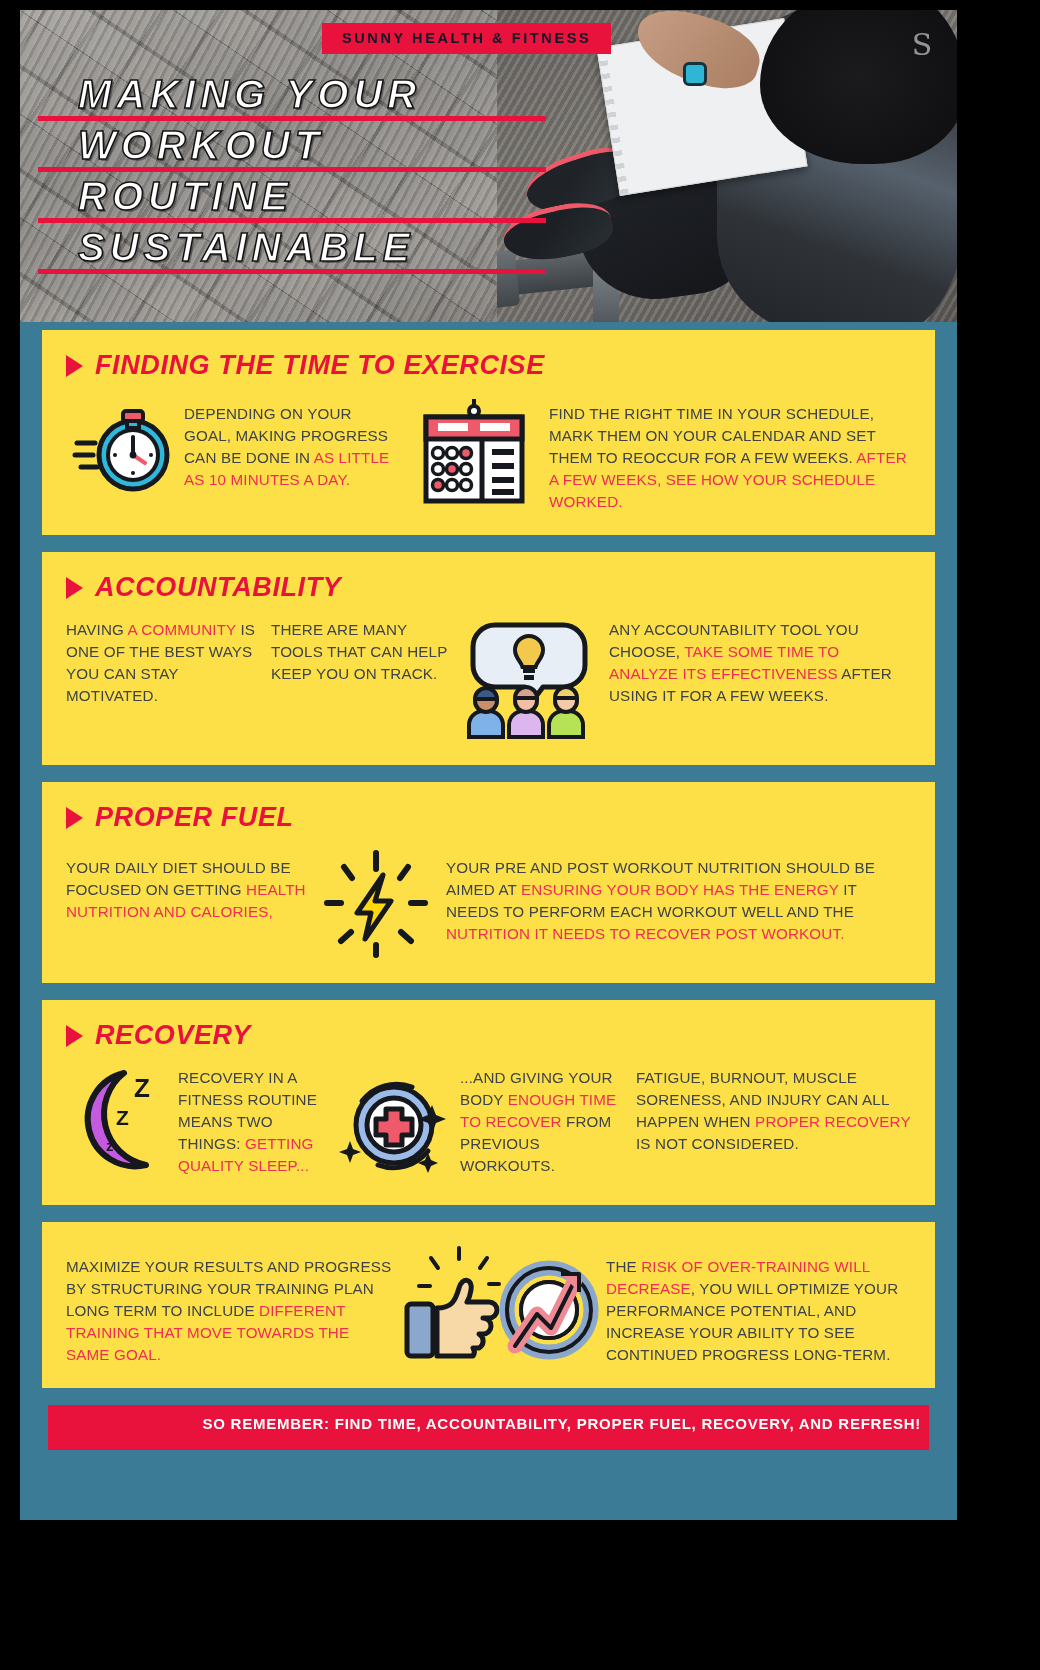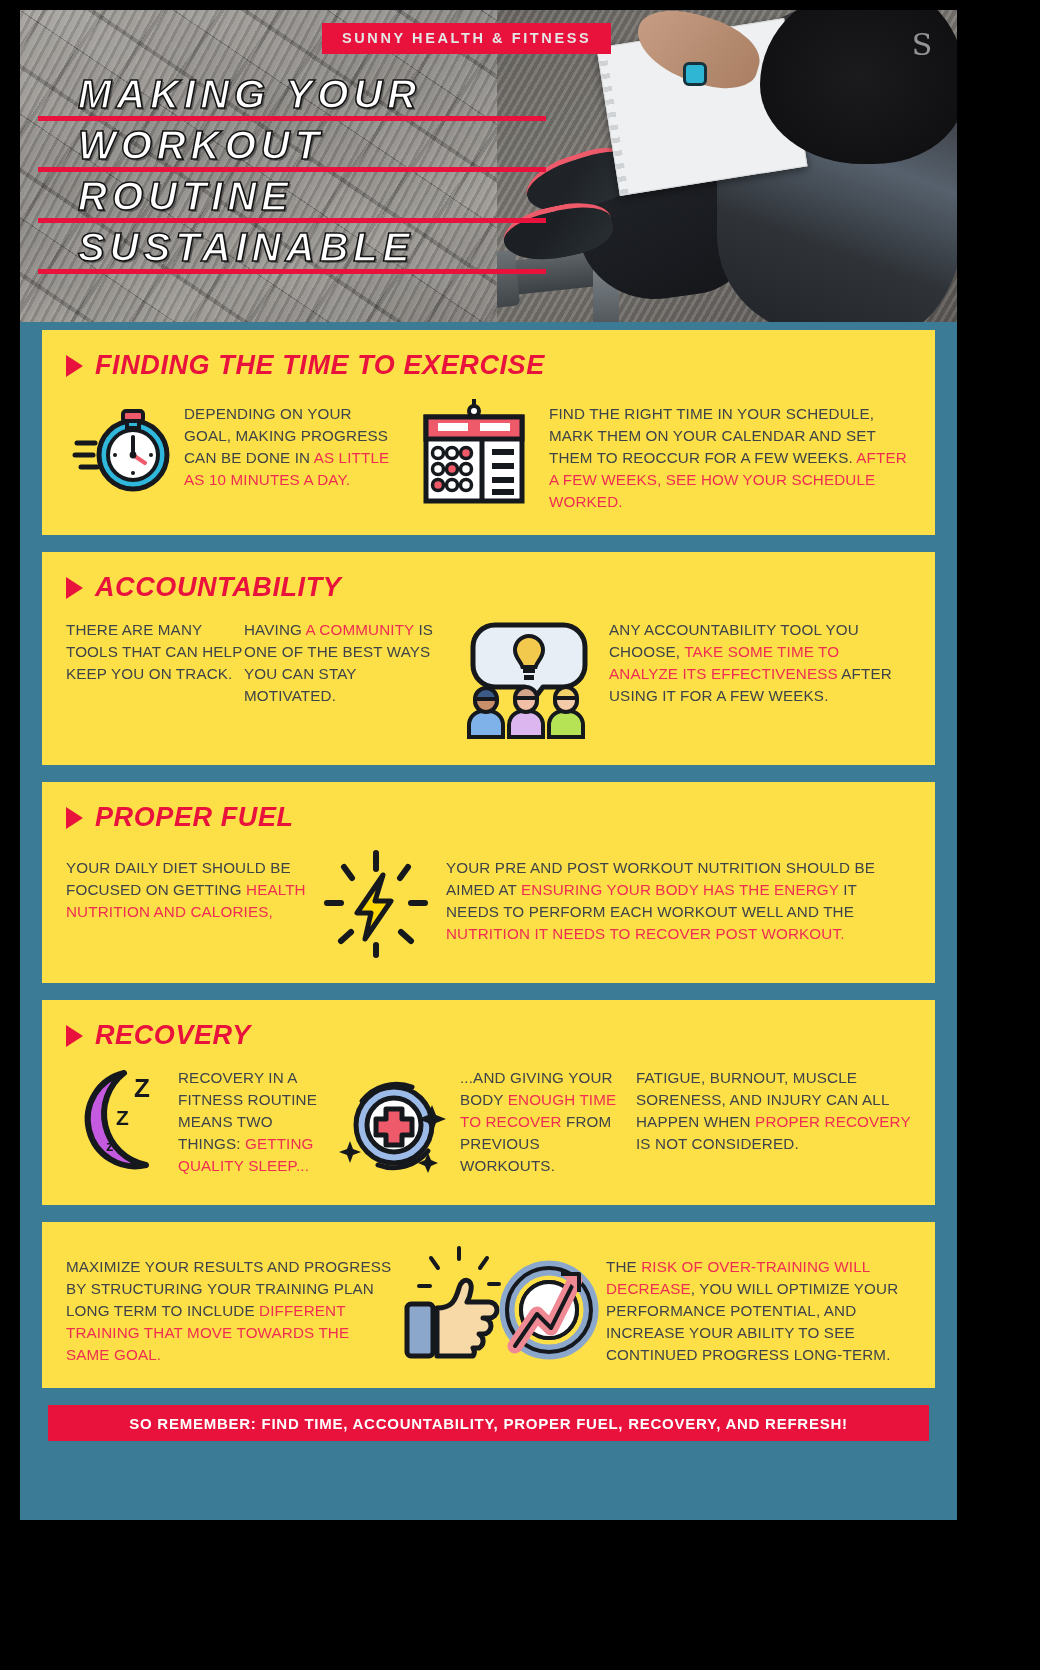--- a/index.html
+++ b/index.html
@@ -75,21 +75,21 @@
   .hf-dumbbell { position:absolute; left:-4px; top:244px; width:170px; height:34px;
     background: linear-gradient(#5e6367,#3b4044); border-radius:6px; transform: rotate(-6deg); }
   .hf-dumbbell:before,.hf-dumbbell:after{content:"";position:absolute;top:-11px;width:30px;height:56px;
     background:linear-gradient(#6d7276,#404548);border-radius:6px;}
   .hf-dumbbell:before{left:-6px;} .hf-dumbbell:after{right:-6px;}
   .hf-bottle { position:absolute; left:96px; top:252px; width:26px; height:66px;
     background: linear-gradient(#7f868b,#4e5458); border-radius:7px 7px 4px 4px; }
 
   .brand-tag {
     position: absolute; left: 302px; top: 13px;
-    background: #e8123c; color: #e5e5e5;
+    background: #e8123c; color: #0f172a;
     padding: 7px 20px 8px;
     font-size: 14.5px; font-weight: 700; letter-spacing: 2.6px;
   }
   .logo-mark {
     position: absolute; right: 18px; top: 18px;
     width: 34px; height: 36px; color: rgba(255,255,255,.55);
     font-size: 30px; line-height: 34px; text-align: center;
     font-family: "DejaVu Serif", serif;
   }
   .headline {
@@ -137,22 +137,22 @@
   .ic { flex: 0 0 auto; display: flex; align-items: center; justify-content: center; }
 
   
   svg { display:block; overflow: visible; }
 
   
   .footer {
     margin: 4px 28px 0;
     background: #e8123c;
     color: #fff;
-    text-align: center;
-    padding: 10px 8px 9px;
+    text-align: right;
+    padding: 10px 8px 18px;
     font-size: 15px; font-weight: 700; letter-spacing: .75px;
   }
 </style>
 </head>
 <body>
 
 <div class="poster">
 
   <div class="hero">
     <div class="hero-photo"></div>
@@ -241,22 +241,22 @@
         <div class="txt" style="flex:1;padding-top:6px"><span>FIND THE RIGHT TIME IN YOUR SCHEDULE, MARK THEM ON YOUR CALENDAR AND SET THEM TO REOCCUR FOR A FEW WEEKS. </span><span class="hi">AFTER A FEW WEEKS, SEE HOW YOUR SCHEDULE WORKED.</span></div>
       </div>
     </div>
 
     <div class="card">
       <div class="card-title">
         <i class="tri"></i>
         <span>ACCOUNTABILITY</span>
       </div>
       <div class="cols">
+        <div class="txt" style="width:205px"><span>HAVING </span><span class="hi">A COMMUNITY</span><span> IS ONE OF THE BEST WAYS YOU CAN STAY MOTIVATED.</span></div>
         <div class="txt" style="width:178px"><span>THERE ARE MANY TOOLS THAT CAN HELP KEEP YOU ON TRACK.</span></div>
-        <div class="txt" style="width:205px"><span>HAVING </span><span class="hi">A COMMUNITY</span><span> IS ONE OF THE BEST WAYS YOU CAN STAY MOTIVATED.</span></div>
         <div class="ic" style="width:160px">
           <svg width="128" height="124" viewBox="0 0 128 124">
             <path d="M30 6 H98 a22 22 0 0 1 22 22 v18 a22 22 0 0 1 -22 22 H78 l-12 16 -6 -16 H30 A22 22 0 0 1 8 46 V28 A22 22 0 0 1 30 6 Z" fill="#e8eef5" stroke="#15181c" stroke-width="5" stroke-linejoin="round"></path>
             <path d="M64 17 a14 14 0 0 1 14 14 c0 8 -6 11 -7.5 17 h-13 C56 42 50 39 50 31 a14 14 0 0 1 14 -14 Z" fill="#f2c94c" stroke="#15181c" stroke-width="4"></path>
             <rect x="58" y="49" width="12" height="5" fill="#15181c"></rect>
               <rect x="59" y="56" width="10" height="5" fill="#15181c"></rect>
             <g stroke="#15181c" stroke-width="4">
               <path d="M4 118 v-12 a14 14 0 0 1 14 -14 h6 a14 14 0 0 1 14 14 v12 Z" fill="#7fb2e8"></path>
               <circle cx="21" cy="82" r="11" fill="#c98f6a"></circle>
               <path d="M10 80 a11 11 0 0 1 22 0 z" fill="#3b5a86"></path>

